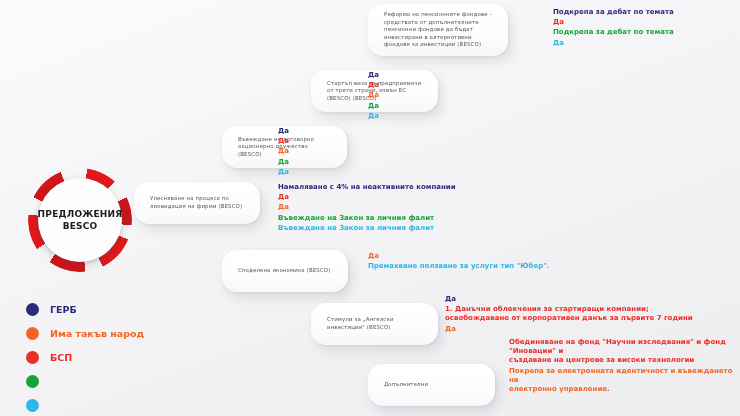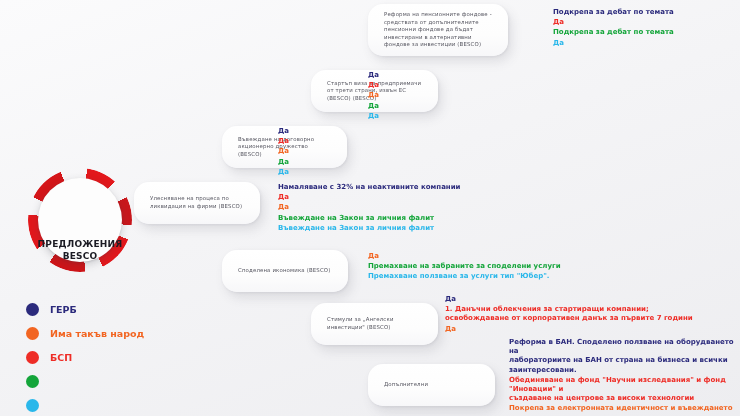--- a/index.html
+++ b/index.html
@@ -60,21 +60,21 @@
     width: 84px;
     height: 84px;
     margin-left: -42px;
     margin-top: -42px;
     border-radius: 50%;
     background: #fdfdfd;
     box-shadow: 0 3px 9px rgba(60,60,70,0.22), 0 1px 2px rgba(60,60,70,0.14);
     display: flex;
     flex-direction: column;
     align-items: center;
-    justify-content: flex-end;
+    justify-content: center;
     text-align: center;
   }
   .logo-disc .l1,
   .logo-disc .l2 {
     font-size: 9px;
     font-weight: bold;
     letter-spacing: .2px;
     color: #1c1c24;
     line-height: 12px;
   }
@@ -204,35 +204,34 @@
       <div class="ans" style="color: rgb(20, 165, 58);">Да</div>
       <div class="ans" style="color: rgb(42, 183, 234);">Да</div>
     </div>
   </div>
 
   <div class="row">
     <div class="card" style="left:134px;top:182px;width:126px;height:42px;">
       <div class="card-label">Улесняване на процеса по ликвидация на фирми (BESCO)</div>
     </div>
     <div class="answers" style="left:278px;top:183px;width:350px;">
-      <div class="ans" style="color: rgb(43, 42, 124);">Намаляване с 32% на неактивните компании</div>
+      <div class="ans" style="color: rgb(43, 42, 124);">Намаляване с 4% на неактивните компании</div>
       <div class="ans" style="color: rgb(238, 44, 38);">Да</div>
       <div class="ans" style="color: rgb(242, 101, 34);">Да</div>
       <div class="ans" style="color: rgb(20, 165, 58);">Въвеждане на Закон за личния фалит</div>
       <div class="ans" style="color: rgb(42, 183, 234);">Въвеждане на Закон за личния фалит</div>
     </div>
   </div>
 
   <div class="row">
     <div class="card" style="left:222px;top:250px;width:126px;height:42px;">
       <div class="card-label">Споделена икономика (BESCO)</div>
     </div>
     <div class="answers" style="left:368px;top:252px;width:340px;">
       <div class="ans" style="color: rgb(242, 101, 34);">Да</div>
-      <div class="ans" style="color: rgb(20, 165, 58);">Премахване на забраните за споделени услуги</div>
       <div class="ans" style="color: rgb(42, 183, 234);">Премахване ползване за услуги тип "Юбер".</div>
     </div>
   </div>
 
   <div class="row">
     <div class="card" style="left:311px;top:303px;width:127px;height:42px;">
       <div class="card-label">Стимули за „Ангелски инвестиции" (BESCO)</div>
     </div>
     <div class="answers" style="left:445px;top:295px;width:295px;">
       <div class="ans" style="color: rgb(43, 42, 124);">Да</div>
@@ -240,23 +239,20 @@
 освобождаване от корпоративен данък за първите 7 години</div>
       <div class="ans" style="color: rgb(242, 101, 34);">Да</div>
     </div>
   </div>
 
   <div class="row">
     <div class="card" style="left:368px;top:364px;width:127px;height:42px;">
       <div class="card-label">Допълнителни</div>
     </div>
     <div class="answers" style="left:509px;top:338px;width:231px;">
-      <div class="ans" style="color: rgb(43, 42, 124);">Реформа в БАН. Споделено ползване на оборудването на
-лабораториите на БАН от страна на бизнеса и всички
-заинтересовани.</div>
       <div class="ans" style="color: rgb(238, 44, 38);">Обединяване на фонд "Научни изследвания" и фонд "Иновации" и
 създаване на центрове за високи технологии</div>
       <div class="ans" style="color: rgb(242, 101, 34);">Покрепа за електронната идентичност и въвеждането на
 електронно управление.</div>
 
     </div>
   </div>
 
 </div>
 

